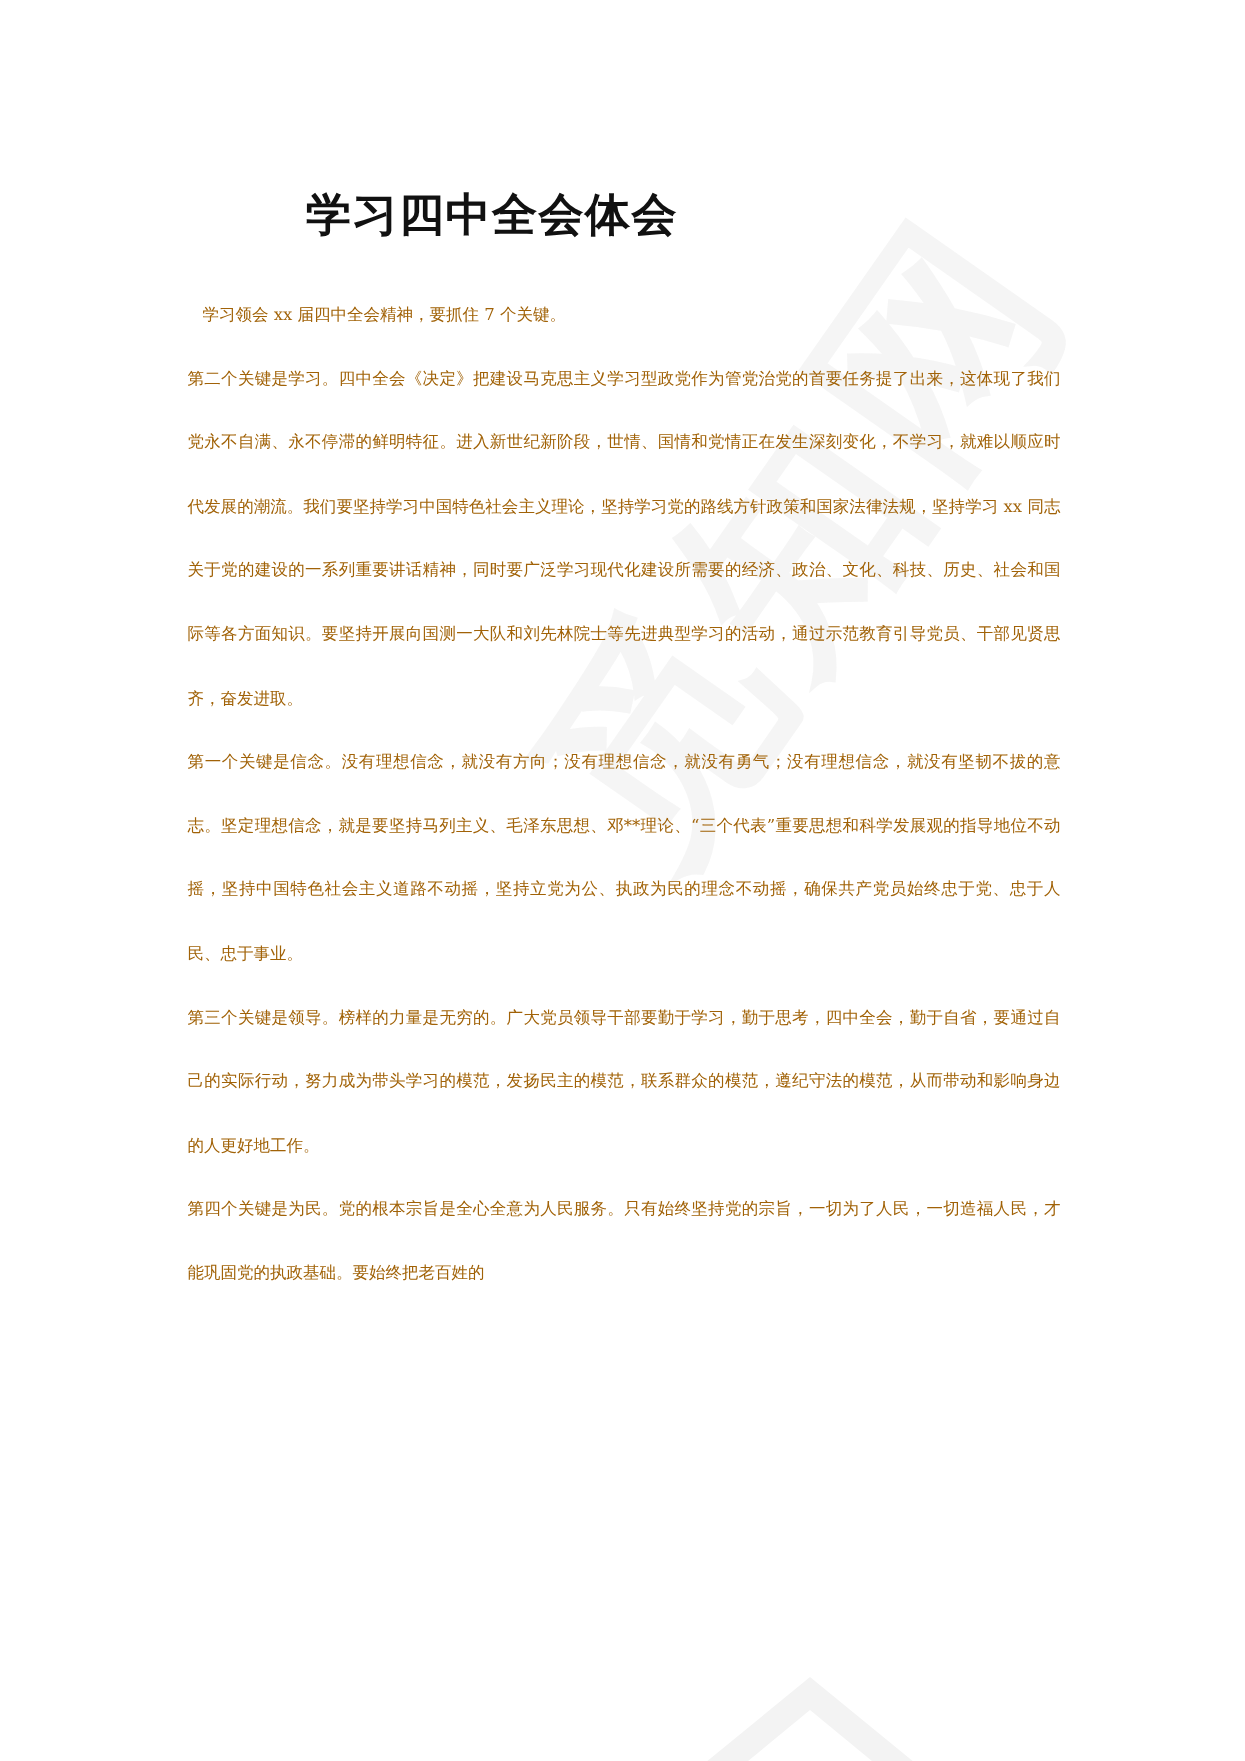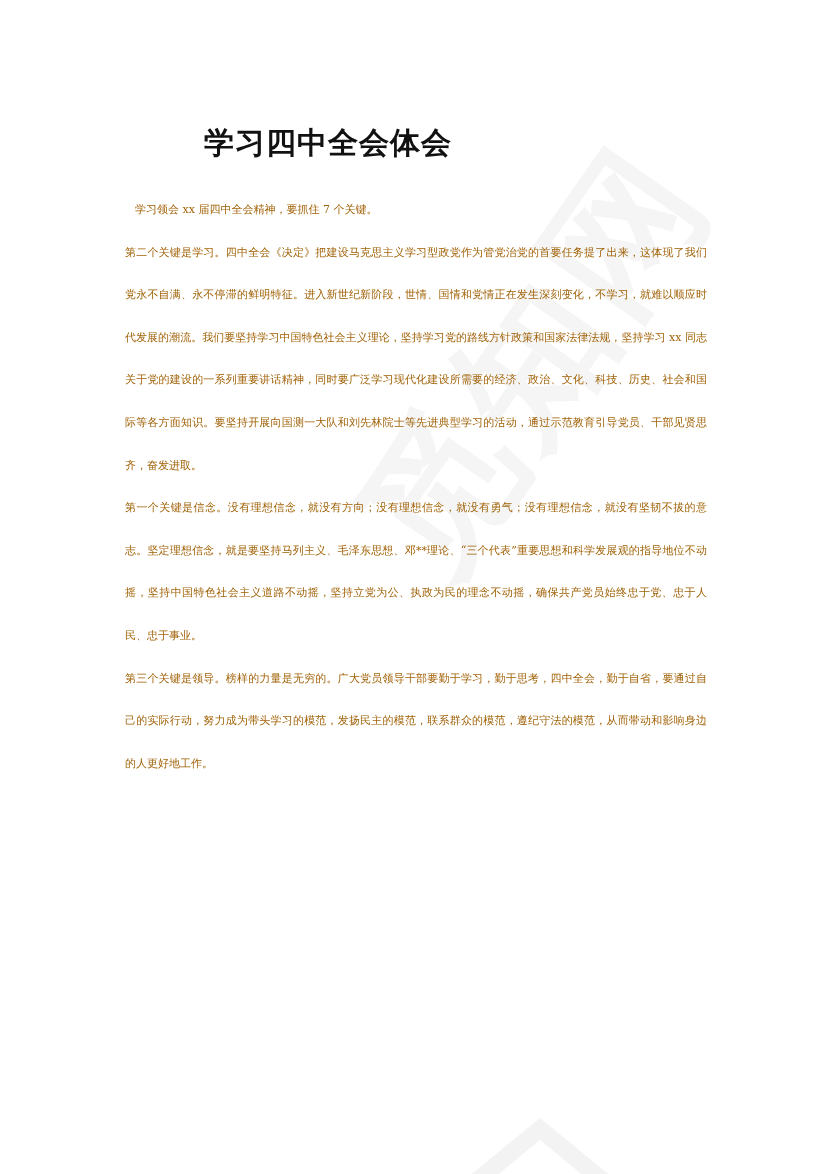--- a/index.html
+++ b/index.html
@@ -31,14 +31,15 @@
   <div class="wm-tri"></div>
   <div class="wm-tri-inner"></div>
 
   <h1 class="title">学习四中全会体会</h1>
 
   <div class="content">
     <p class="intro">学习领会 xx 届四中全会精神，要抓住 7 个关键。</p>
     <p>第二个关键是学习。四中全会《决定》把建设马克思主义学习型政党作为管党治党的首要任务提了出来，这体现了我们党永不自满、永不停滞的鲜明特征。进入新世纪新阶段，世情、国情和党情正在发生深刻变化，不学习，就难以顺应时代发展的潮流。我们要坚持学习中国特色社会主义理论，坚持学习党的路线方针政策和国家法律法规，坚持学习 xx 同志关于党的建设的一系列重要讲话精神，同时要广泛学习现代化建设所需要的经济、政治、文化、科技、历史、社会和国际等各方面知识。要坚持开展向国测一大队和刘先林院士等先进典型学习的活动，通过示范教育引导党员、干部见贤思齐，奋发进取。</p>
     <p>第一个关键是信念。没有理想信念，就没有方向；没有理想信念，就没有勇气；没有理想信念，就没有坚韧不拔的意志。坚定理想信念，就是要坚持马列主义、毛泽东思想、邓**理论、“三个代表”重要思想和科学发展观的指导地位不动摇，坚持中国特色社会主义道路不动摇，坚持立党为公、执政为民的理念不动摇，确保共产党员始终忠于党、忠于人民、忠于事业。</p>
     <p>第三个关键是领导。榜样的力量是无穷的。广大党员领导干部要勤于学习，勤于思考，四中全会，勤于自省，要通过自己的实际行动，努力成为带头学习的模范，发扬民主的模范，联系群众的模范，遵纪守法的模范，从而带动和影响身边的人更好地工作。</p>
+    <p>第四个关键是为民。党的根本宗旨是全心全意为人民服务。只有始终坚持党的宗旨，一切为了人民，一切造福人民，才能巩固党的执政基础。要始终把老百姓的</p>
   </div>
 </div>
 
 </body></html>

